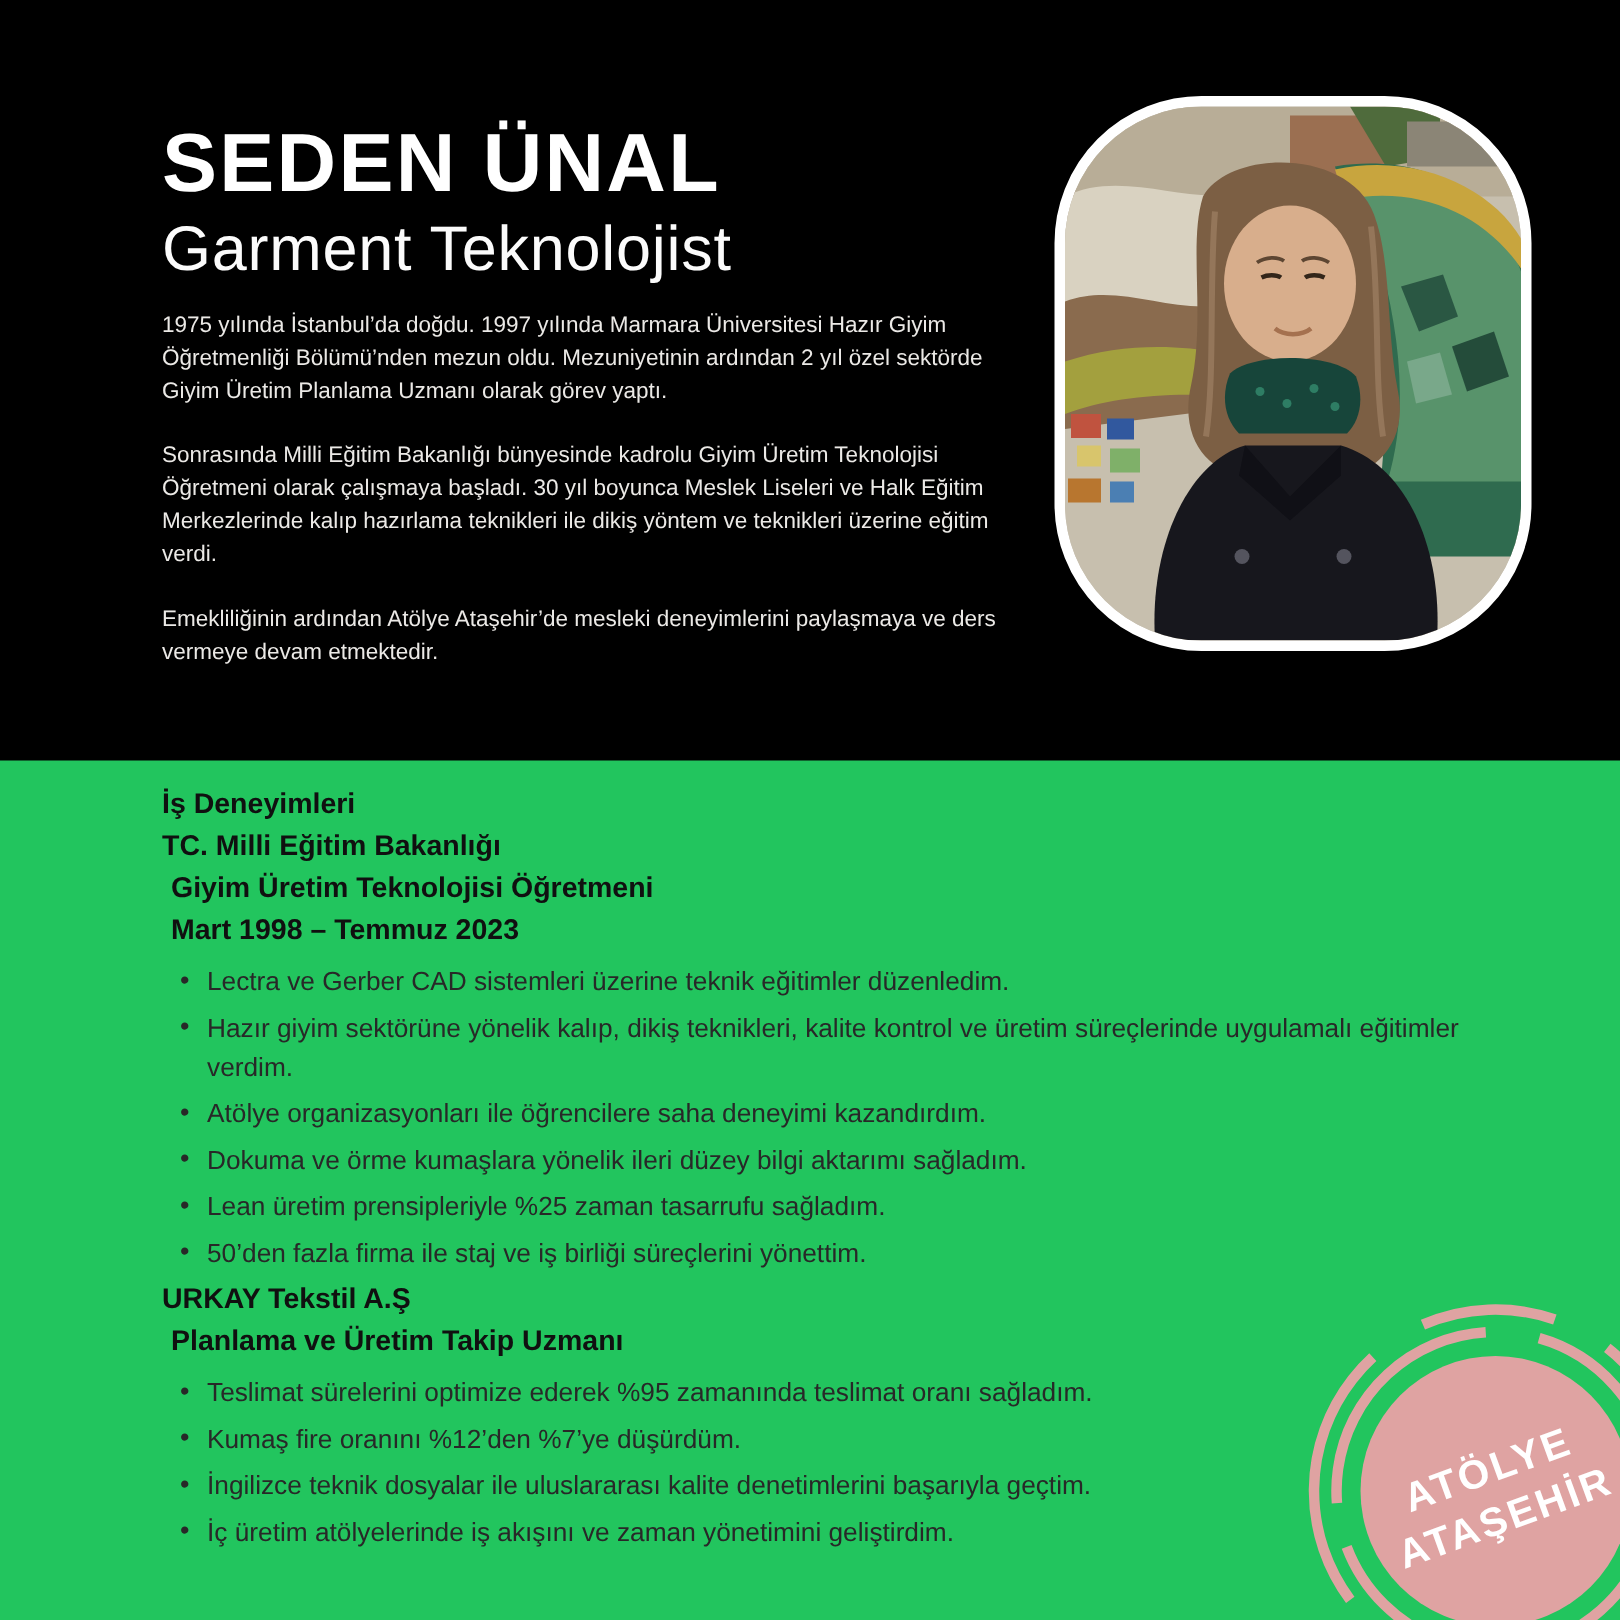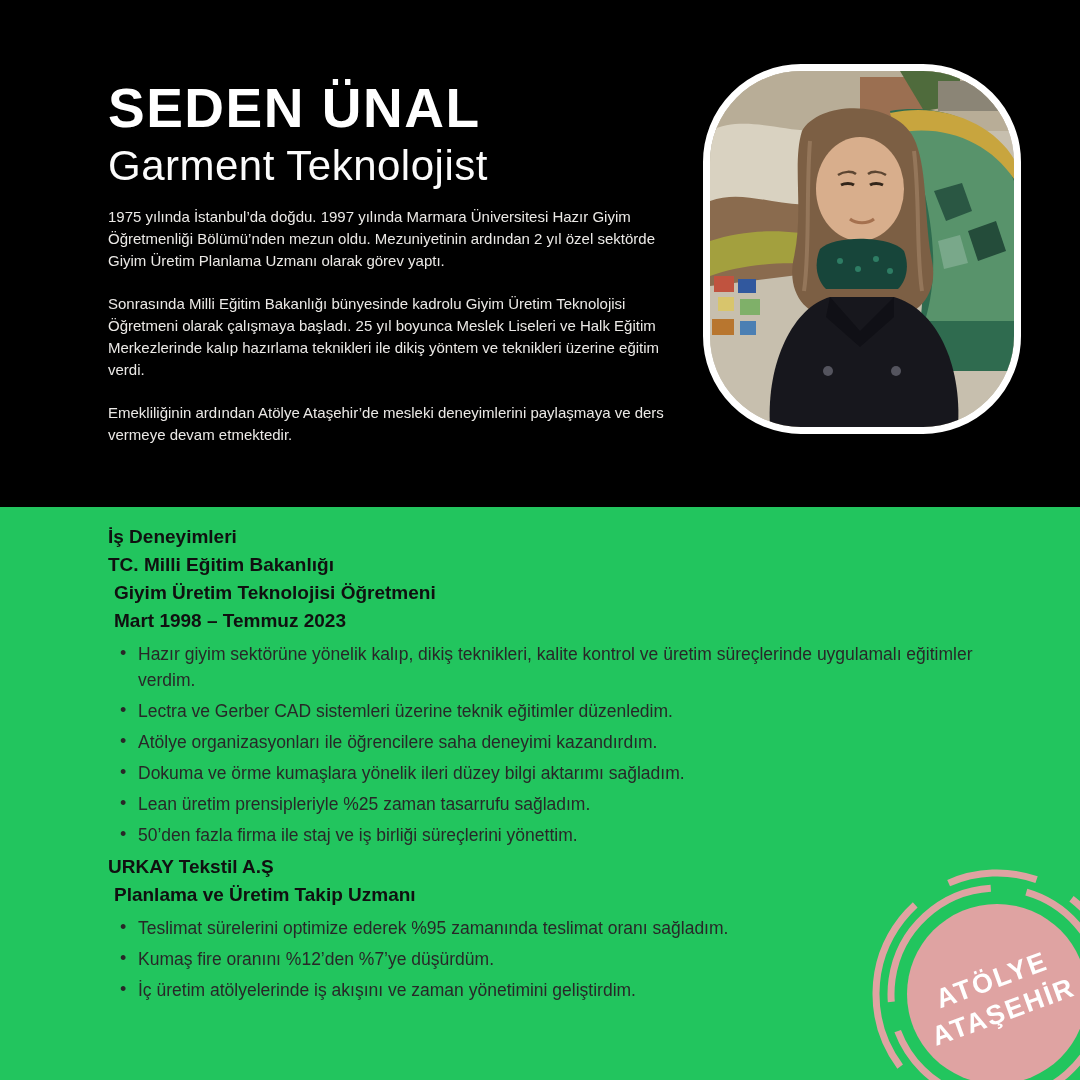--- a/index.html
+++ b/index.html
@@ -53,21 +53,21 @@
 </head>
 <body>
 
 <div class="canvas">
 
   <div class="hero">
     <div class="hero-name">SEDEN ÜNAL</div>
     <div class="hero-title">Garment Teknolojist</div>
     <div class="hero-bio">
       <p>1975 yılında İstanbul’da doğdu. 1997 yılında Marmara Üniversitesi Hazır Giyim Öğretmenliği Bölümü’nden mezun oldu. Mezuniyetinin ardından 2 yıl özel sektörde Giyim Üretim Planlama Uzmanı olarak görev yaptı.</p>
-      <p>Sonrasında Milli Eğitim Bakanlığı bünyesinde kadrolu Giyim Üretim Teknolojisi Öğretmeni olarak çalışmaya başladı. 25 yıl boyunca Meslek Liseleri ve Halk Eğitim Merkezlerinde kalıp hazırlama teknikleri ile dikiş yöntem ve teknikleri üzerine eğitim verdi.</p>
+      <p>Sonrasında Milli Eğitim Bakanlığı bünyesinde kadrolu Giyim Üretim Teknolojisi Öğretmeni olarak çalışmaya başladı. 30 yıl boyunca Meslek Liseleri ve Halk Eğitim Merkezlerinde kalıp hazırlama teknikleri ile dikiş yöntem ve teknikleri üzerine eğitim verdi.</p>
       <p>Emekliliğinin ardından Atölye Ataşehir’de mesleki deneyimlerini paylaşmaya ve ders vermeye devam etmektedir.</p>
     </div>
 
     <div class="photo-frame">
       <svg viewBox="0 0 304 356" preserveAspectRatio="none">
 
         <rect x="0" y="0" width="304" height="356" fill="#c7bfae"></rect>
         <rect x="0" y="0" width="304" height="60" fill="#b8ad97"></rect>
         <rect x="150" y="6" width="70" height="40" fill="#9b6f51"></rect>
         <path d="M190 0 L250 0 L250 34 L214 40 Z" fill="#4f6b3c"></path>
@@ -117,33 +117,34 @@
   </div>
 
   <div class="content">
     <div class="exp">
       <div class="h-line">İş Deneyimleri</div>
 
       <div class="h-line">TC. Milli Eğitim Bakanlığı</div>
       <div class="h-line indented">Giyim Üretim Teknolojisi Öğretmeni</div>
       <div class="h-line indented dates">Mart 1998 – Temmuz 2023</div>
       <ul class="bullets">
+        <li>Lectra ve Gerber CAD sistemleri üzerine teknik eğitimler düzenledim.</li>
         <li>Hazır giyim sektörüne yönelik kalıp, dikiş teknikleri, kalite kontrol ve üretim süreçlerinde uygulamalı eğitimler verdim.</li>
-        <li>Lectra ve Gerber CAD sistemleri üzerine teknik eğitimler düzenledim.</li>
         <li>Atölye organizasyonları ile öğrencilere saha deneyimi kazandırdım.</li>
         <li>Dokuma ve örme kumaşlara yönelik ileri düzey bilgi aktarımı sağladım.</li>
         <li>Lean üretim prensipleriyle %25 zaman tasarrufu sağladım.</li>
         <li>50’den fazla firma ile staj ve iş birliği süreçlerini yönettim.</li>
       </ul>
 
       <div class="h-line">URKAY Tekstil A.Ş</div>
       <div class="h-line indented">Planlama ve Üretim Takip Uzmanı</div>
       <ul class="bullets">
         <li>Teslimat sürelerini optimize ederek %95 zamanında teslimat oranı sağladım.</li>
         <li>Kumaş fire oranını %12’den %7’ye düşürdüm.</li>
+        <li>İngilizce teknik dosyalar ile uluslararası kalite denetimlerini başarıyla geçtim.</li>
         <li>İç üretim atölyelerinde iş akışını ve zaman yönetimini geliştirdim.</li>
 
       </ul>
     </div>
   </div>
 
   <svg class="stamp" viewBox="-145 -145 290 290">
     <g transform="rotate(8)">
       <circle cx="0" cy="0" r="106" fill="none" stroke-width="7" stroke-dasharray="150 38 92 30 168 36 120 32" stroke="#dfa3a2"></circle>
     </g>

